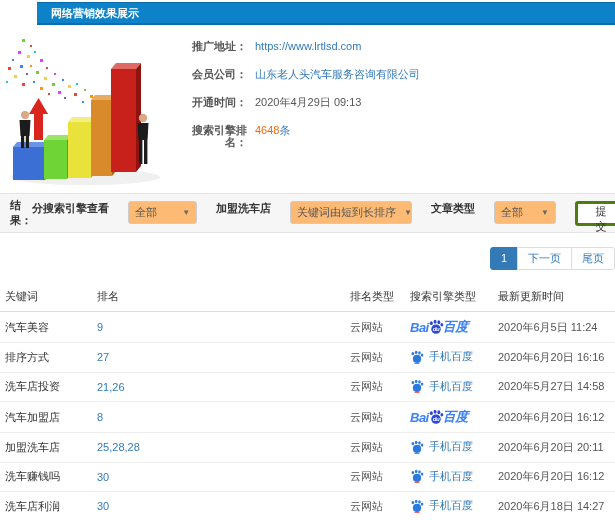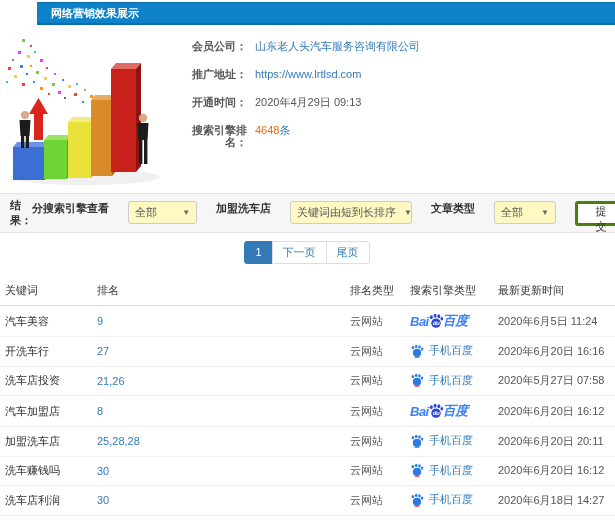--- a/index.html
+++ b/index.html
@@ -22,28 +22,28 @@
   .part-plain { color:#555; }
   .part-orange { color:#f60; }
 
   
   .filter-bar { height:40px; background:#f6f6f6; border-top:1px solid #e3e3e3;
     border-bottom:1px solid #e3e3e3; display:flex; align-items:center; padding:0 10px; }
   .results-label { font-weight:bold; color:#333; }
   .filters { margin-left:auto; display:flex; align-items:flex-start; gap:19px; padding-right:10px; }
   .filter-label { font-weight:bold; color:#333; white-space:nowrap; }
   .select-box { display:inline-flex; align-items:center; justify-content:space-between;
-    height:23px; border:1px solid #ccc; border-radius:3px; background:#fef9c3;
+    height:23px; border:1px solid #ccc; border-radius:3px; background:#fdba74;
     padding:0 6px; color:#555; cursor:pointer; white-space:nowrap; }
   .select-caret { color:#666; font-size:8px; margin-left:8px; }
   .submit-btn { height:25px; padding:0 13px; border:3px solid #4d7c0f; border-radius:3px;
     background:#fff; color:#333; font-size:11px; cursor:pointer; }
 
   
-  .pagination { text-align:center; margin:8px 0 12px; }
+  .pagination { text-align:right; margin:14px 0 12px; }
   .page-item { display:inline-block; min-width:18px; padding:0 10px; height:23px;
     line-height:21px; border:1px solid #ddd; background:#fff; color:#337ab7;
     margin-left:-1px; cursor:pointer; }
   .page-item.active { background:#337ab7; border-color:#337ab7; color:#fff; }
   .page-item:first-child { border-radius:3px 0 0 3px; }
   .page-item:last-child { border-radius:0 3px 3px 0; }
 
   
   table { width:100%; border-collapse:collapse; table-layout:fixed; }
   th { text-align:left; font-weight:normal; color:#333; padding:7px 5px;
@@ -144,26 +144,26 @@
       <g>
         <circle cx="143" cy="93" r="4.2" fill="#d9a886"></circle>
         <path d="M137.5 98 L148.5 98 L147.5 115 L138.5 115 Z" fill="#1c1c1c"></path>
         <rect x="139" y="115" width="3.4" height="24" fill="#1c1c1c"></rect>
         <rect x="144" y="115" width="3.4" height="24" fill="#1c1c1c"></rect>
       </g>
     </svg>
   </div>
   <div class="company-info">
       <div class="info-row">
+        <span class="info-label">推广地址：</span>
+        <span class="info-value"><span class="part-link">https://www.lrtlsd.com</span></span>
+      </div>
+      <div class="info-row">
         <span class="info-label">会员公司：</span>
         <span class="info-value"><span class="part-link">山东老人头汽车服务咨询有限公司</span></span>
-      </div>
-      <div class="info-row">
-        <span class="info-label">推广地址：</span>
-        <span class="info-value"><span class="part-link">https://www.lrtlsd.com</span></span>
       </div>
       <div class="info-row">
         <span class="info-label">开通时间：</span>
         <span class="info-value"><span class="part-plain">2020年4月29日 09:13</span></span>
       </div>
       <div class="info-row">
         <span class="info-label">搜索引擎排名：</span>
         <span class="info-value"><span class="part-orange">4648</span><span class="part-link">条</span></span>
       </div>
     </div>
@@ -223,21 +223,21 @@
               <ellipse cx="11" cy="3.5" rx="1.6" ry="2.1" fill="#2b48d6"></ellipse>
               <ellipse cx="14.2" cy="6.2" rx="1.5" ry="1.9" fill="#2b48d6"></ellipse>
               <circle cx="8" cy="10.8" r="5" fill="#2b48d6"></circle>
               <text x="8" y="13.2" font-size="6.5" font-weight="bold" font-style="italic" fill="#fff" text-anchor="middle">du</text>
             </svg>
             <span>百度</span>
           </span></td>
         <td>2020年6月5日 11:24</td>
       </tr>
       <tr>
-        <td class="kw">开洗车行</td>
+        <td class="kw">排序方式</td>
         <td class="rank">27</td>
         <td>云网站</td>
         <td><span class="mobile-engine">
             <svg width="14" height="14" viewBox="0 0 16 17">
               <ellipse cx="3" cy="4.4" rx="1.6" ry="2.1" fill="#2b7ae0"></ellipse>
               <ellipse cx="7" cy="2.9" rx="1.6" ry="2.1" fill="#2b7ae0"></ellipse>
               <ellipse cx="11" cy="3.5" rx="1.6" ry="2.1" fill="#2b7ae0"></ellipse>
               <ellipse cx="14.2" cy="6.2" rx="1.5" ry="1.9" fill="#2b7ae0"></ellipse>
               <circle cx="8" cy="10.8" r="5" fill="#2b7ae0"></circle>
               <rect x="5" y="16" width="6" height="1.4" fill="#e8453c"></rect>
@@ -254,21 +254,21 @@
             <svg width="14" height="14" viewBox="0 0 16 17">
               <ellipse cx="3" cy="4.4" rx="1.6" ry="2.1" fill="#2b7ae0"></ellipse>
               <ellipse cx="7" cy="2.9" rx="1.6" ry="2.1" fill="#2b7ae0"></ellipse>
               <ellipse cx="11" cy="3.5" rx="1.6" ry="2.1" fill="#2b7ae0"></ellipse>
               <ellipse cx="14.2" cy="6.2" rx="1.5" ry="1.9" fill="#2b7ae0"></ellipse>
               <circle cx="8" cy="10.8" r="5" fill="#2b7ae0"></circle>
               <rect x="5" y="16" width="6" height="1.4" fill="#e8453c"></rect>
             </svg>
             <span>手机百度</span>
           </span></td>
-        <td>2020年5月27日 07:58</td>
+        <td>2020年5月27日 14:58</td>
       </tr>
       <tr>
         <td class="kw">汽车加盟店</td>
         <td class="rank">8</td>
         <td>云网站</td>
         <td><span class="baidu-logo">
             <span>Bai</span>
             <svg width="16" height="16" viewBox="0 0 16 17">
               <ellipse cx="3" cy="4.4" rx="1.6" ry="2.1" fill="#2b48d6"></ellipse>
               <ellipse cx="7" cy="2.9" rx="1.6" ry="2.1" fill="#2b48d6"></ellipse>

